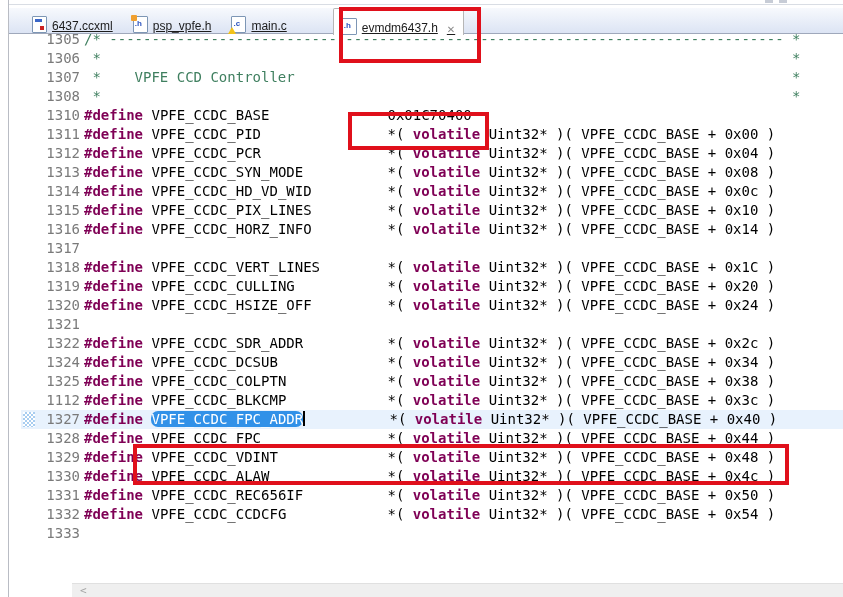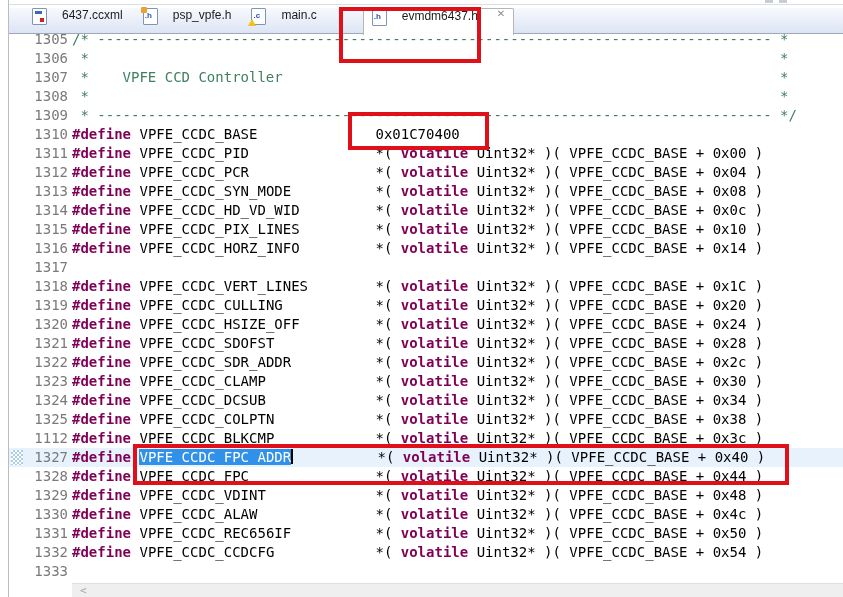--- a/index.html
+++ b/index.html
@@ -10,52 +10,52 @@
   .left-border{position:absolute;left:8px;top:0;bottom:0;width:1px;background:#b9bcc4;z-index:1;}
   .top-strip{position:absolute;left:9px;top:0;right:0;height:8px;background:#fff;}
   .top-strip-line{position:absolute;left:0;right:0;top:4px;height:1px;background:#d9dde4;}
   .tb-frag{position:absolute;top:0;height:3px;width:8px;background:#c7ccd6;}
   .tb-frag.f1{right:70px;} .tb-frag.f2{right:56px;}
 
   
   .tab-bar{position:absolute;left:9px;right:0;top:8px;height:25px;
            background:linear-gradient(var(--tabtop,#f7f9fd),var(--tabbot,#dce4f4));
            border-bottom:1px solid #9fa8bb;display:flex;align-items:center;padding-left:13px;z-index:5;}
-  .tab{display:flex;align-items:flex-start;gap:15px;padding:0 10px;height:25px;font-size:12px;color:#1c1c1c;cursor:default;}
+  .tab{display:flex;align-items:flex-end;gap:5px;padding:0 10px;height:25px;font-size:12px;color:#1c1c1c;cursor:default;text-decoration:underline;}
   .tab.active{background:#fff;border:1px solid #b6b6b6;border-bottom:none;height:26px;margin-bottom:-1px;
               border-radius:2px 2px 0 0;padding:0 8px;margin-left:36px;}
   .tab-label{white-space:nowrap;}
   .tab-close{font-size:10px;color:#8b8b8b;margin-left:4px;line-height:10px;}
 
   
   .ficon{width:13px;height:15px;border:1px solid #7d96b5;background:#fff;position:relative;
          border-radius:1px;flex:none;}
   .ficon .ext{position:absolute;top:2px;left:1px;font:bold 8px "Liberation Sans",sans-serif;color:#2a52be;}
   .ficon .warn{position:absolute;bottom:-2px;left:-4px;width:0;height:0;
                border-left:4px solid transparent;border-right:4px solid transparent;
                border-bottom:7px solid #f2c218;}
   .ficon .fold{position:absolute;top:-2px;left:-3px;width:6px;height:6px;background:#f0a030;border-radius:1px;}
   .ficon .tc-mark{position:absolute;top:2px;left:2px;width:7px;height:3px;background:#3a66c8;}
   .ficon .tc-red{position:absolute;bottom:2px;right:2px;width:4px;height:4px;background:#cc2222;}
 
   
-  .lines{position:absolute;left:9px;top:30px;right:0;z-index:2;}
+  .lines{position:absolute;left:21px;top:30px;right:0;z-index:2;}
   .line{display:flex;height:19px;}
   .line.current{background:var(--curline,#e8f2fd);}
   .ruler{width:18px;flex:none;position:relative;}
   .occ-marker{position:absolute;left:2px;top:2px;width:12px;height:15px;background-color:#fff;
     background-image:linear-gradient(45deg,#a8cdf0 25%,transparent 25%,transparent 75%,#a8cdf0 75%),
                      linear-gradient(45deg,#a8cdf0 25%,transparent 25%,transparent 75%,#a8cdf0 75%);
     background-size:4px 4px;background-position:0 0,2px 2px;}
   .lnum{width:41px;flex:none;text-align:right;color:var(--lnum,#7a7a7a);
         font:14px "DejaVu Sans Mono",monospace;line-height:19px;}
   .ltext{margin-left:4px;white-space:pre;font:14px "DejaVu Sans Mono",monospace;line-height:19px;color:#000;}
   .kw{color:var(--kw,#7f0055);font-weight:bold;}
   .cmt{color:var(--cmt,#3f7f5f);}
-  .sel{background:var(--sel,#3191e8);color:#fff;}
+  .sel{background:var(--sel,#3191e8);color:#fff;border-radius:7px;}
   .caret{display:inline-block;width:2px;height:15px;background:#000;vertical-align:-2px;}
 
   
   .hscroll{position:absolute;left:72px;right:0;top:583px;height:14px;background:#efefef;
            border-top:1px solid #e0e0e0;z-index:3;}
   .hs-arrow{position:absolute;left:8px;top:0;font:11px "DejaVu Sans Mono",monospace;color:#a5a5a5;line-height:14px;}
 
   
   .ann{position:absolute;border:4px solid var(--ann,#e0101b);z-index:50;pointer-events:none;}
   .ann1{left:339px;top:7px;width:134px;height:48px;}
@@ -120,25 +120,20 @@
         <span class="lnum">1307</span>
         <span class="ltext"><span class="cmt"> *    VPFE CCD Controller                                                           *</span></span>
       </div>
       <div class="line">
         <span class="ruler"></span>
         <span class="lnum">1308</span>
         <span class="ltext"><span class="cmt"> *                                                                                  *</span></span>
       </div>
       <div class="line">
         <span class="ruler"></span>
-        <span class="lnum">1309</span>
-        <span class="ltext"><span class="cmt"> * -------------------------------------------------------------------------------- */</span></span>
-      </div>
-      <div class="line">
-        <span class="ruler"></span>
         <span class="lnum">1310</span>
         <span class="ltext"><span class="kw">#define</span><span> </span><span>VPFE_CCDC_BASE              </span><span>0x01C70400</span></span>
       </div>
       <div class="line">
         <span class="ruler"></span>
         <span class="lnum">1311</span>
         <span class="ltext"><span class="kw">#define</span><span> </span><span>VPFE_CCDC_PID               </span><span>*( </span><span class="kw">volatile</span><span> Uint32* )( VPFE_CCDC_BASE + 0x00 )</span></span>
       </div>
       <div class="line">
         <span class="ruler"></span>
@@ -180,31 +175,25 @@
         <span class="ltext"><span class="kw">#define</span><span> </span><span>VPFE_CCDC_CULLING           </span><span>*( </span><span class="kw">volatile</span><span> Uint32* )( VPFE_CCDC_BASE + 0x20 )</span></span>
       </div>
       <div class="line">
         <span class="ruler"></span>
         <span class="lnum">1320</span>
         <span class="ltext"><span class="kw">#define</span><span> </span><span>VPFE_CCDC_HSIZE_OFF         </span><span>*( </span><span class="kw">volatile</span><span> Uint32* )( VPFE_CCDC_BASE + 0x24 )</span></span>
       </div>
       <div class="line">
         <span class="ruler"></span>
         <span class="lnum">1321</span>
-        <span class="ltext"><span class="kw">#define</span><span> </span><span>VPFE_CCDC_SDOFST            </span><span>*( </span><span class="kw">volatile</span><span> Uint32* )( VPFE_CCDC_BASE + 0x28 )</span></span>
       </div>
       <div class="line">
         <span class="ruler"></span>
         <span class="lnum">1322</span>
         <span class="ltext"><span class="kw">#define</span><span> </span><span>VPFE_CCDC_SDR_ADDR          </span><span>*( </span><span class="kw">volatile</span><span> Uint32* )( VPFE_CCDC_BASE + 0x2c )</span></span>
-      </div>
-      <div class="line">
-        <span class="ruler"></span>
-        <span class="lnum">1323</span>
-        <span class="ltext"><span class="kw">#define</span><span> </span><span>VPFE_CCDC_CLAMP             </span><span>*( </span><span class="kw">volatile</span><span> Uint32* )( VPFE_CCDC_BASE + 0x30 )</span></span>
       </div>
       <div class="line">
         <span class="ruler"></span>
         <span class="lnum">1324</span>
         <span class="ltext"><span class="kw">#define</span><span> </span><span>VPFE_CCDC_DCSUB             </span><span>*( </span><span class="kw">volatile</span><span> Uint32* )( VPFE_CCDC_BASE + 0x34 )</span></span>
       </div>
       <div class="line">
         <span class="ruler"></span>
         <span class="lnum">1325</span>
         <span class="ltext"><span class="kw">#define</span><span> </span><span>VPFE_CCDC_COLPTN            </span><span>*( </span><span class="kw">volatile</span><span> Uint32* )( VPFE_CCDC_BASE + 0x38 )</span></span>

